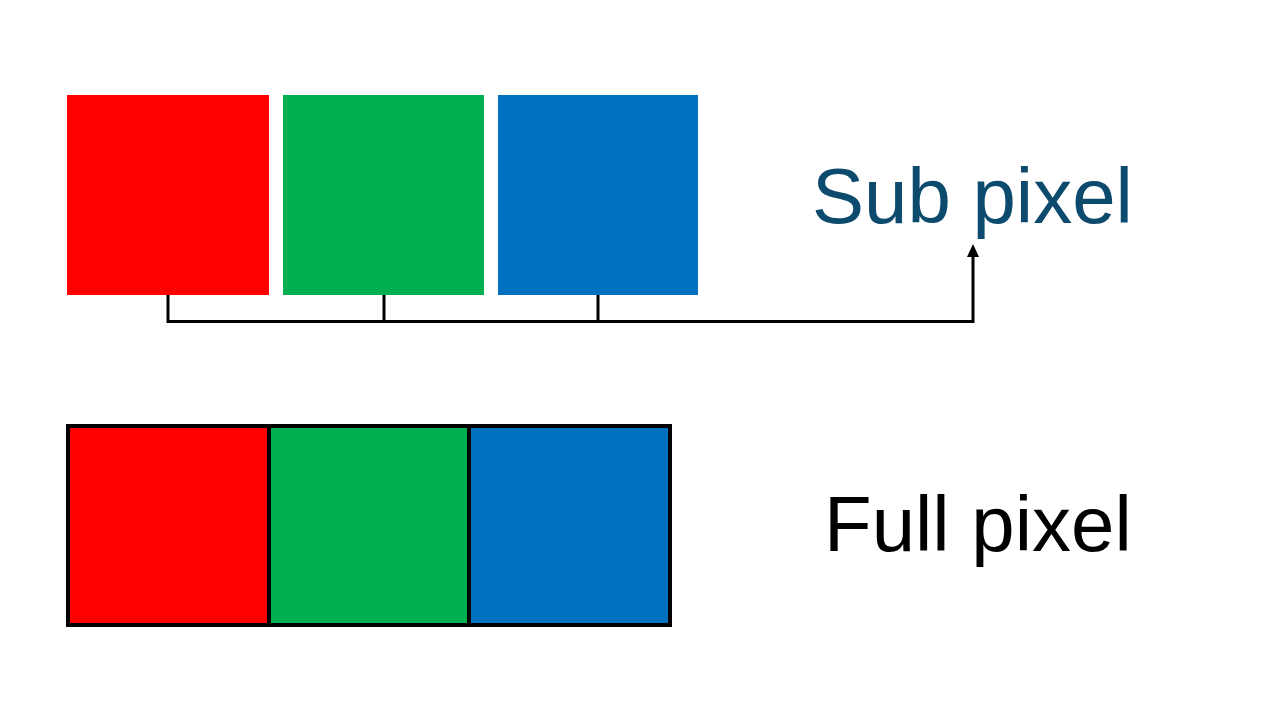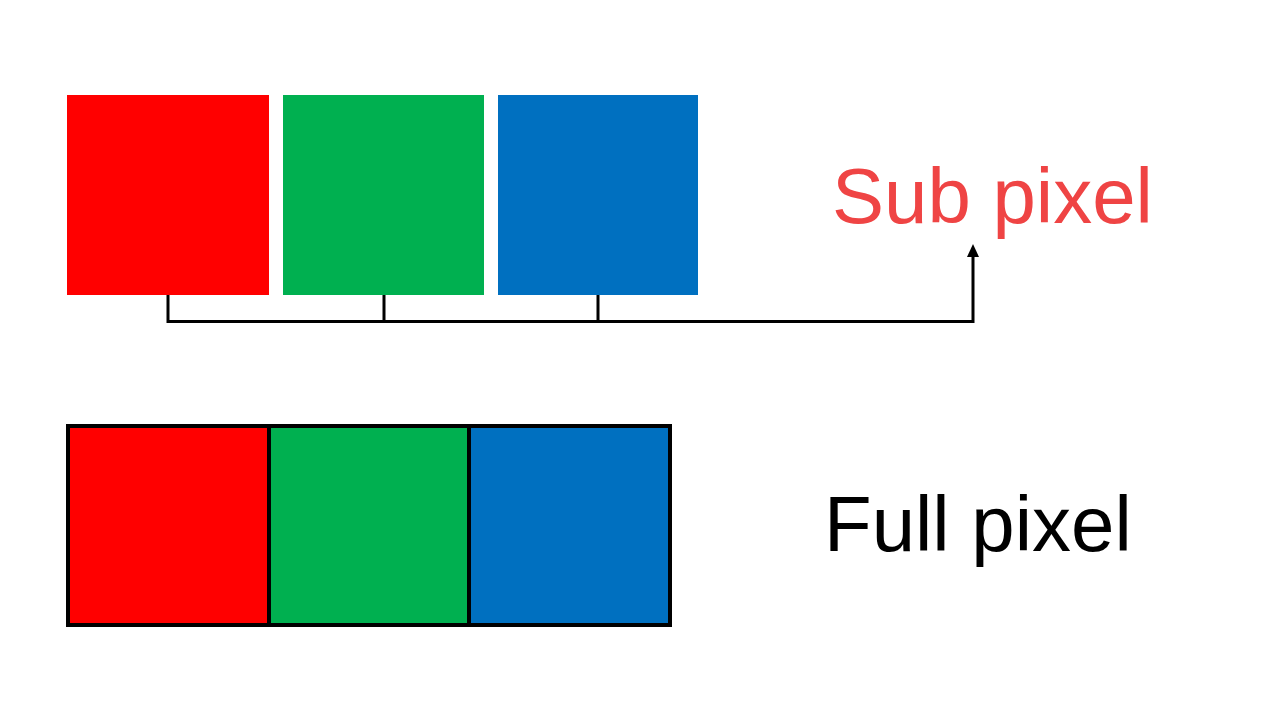--- a/index.html
+++ b/index.html
@@ -66,21 +66,21 @@
 
   <svg class="bracket-svg" viewBox="0 0 1280 720" xmlns="http://www.w3.org/2000/svg">
     <path d="M168 295 L168 320
              M384 295 L384 320
              M598 295 L598 320
              M166.5 321.5 L974.5 321.5
              M973 323 L973 253" fill="none" stroke="#000000" stroke-width="3" style="stroke: rgb(0, 0, 0);"></path>
     <path d="M973 244 L967 257 L979 257 Z" fill="#000000" style="fill: rgb(0, 0, 0);"></path>
   </svg>
 
-  <div class="label label-sub" style="color: #ef4444; margin-left: 20px;">Sub pixel</div>
+  <div class="label label-sub" style="color: #0c4a6e;">Sub pixel</div>
 
   <div class="full-pixel-box" style="border-color: rgb(0, 0, 0);">
     <div class="cell" style="background-color: rgb(255, 0, 0);"></div>
     <div class="cell cell-mid" style="background-color: rgb(0, 176, 80);"></div>
     <div class="cell" style="background-color: rgb(0, 112, 192);"></div>
   </div>
 
   <div class="label label-full" style="color: rgb(0, 0, 0); text-align: right;">Full pixel</div>
 
 </div>

